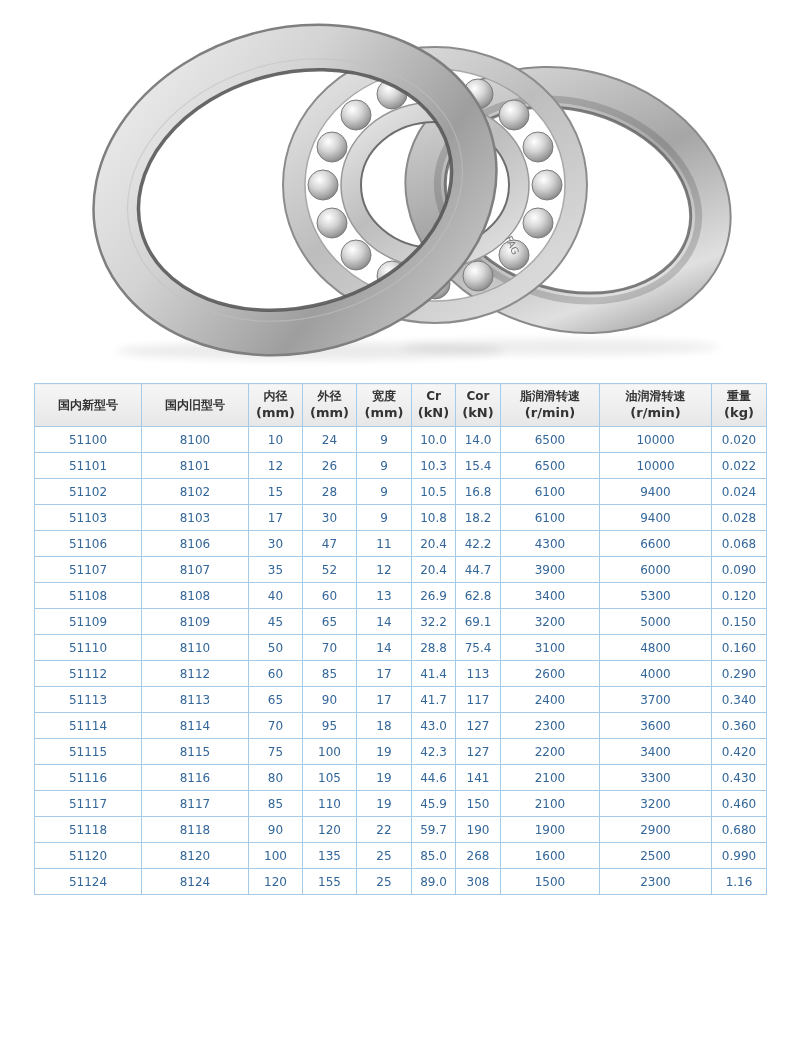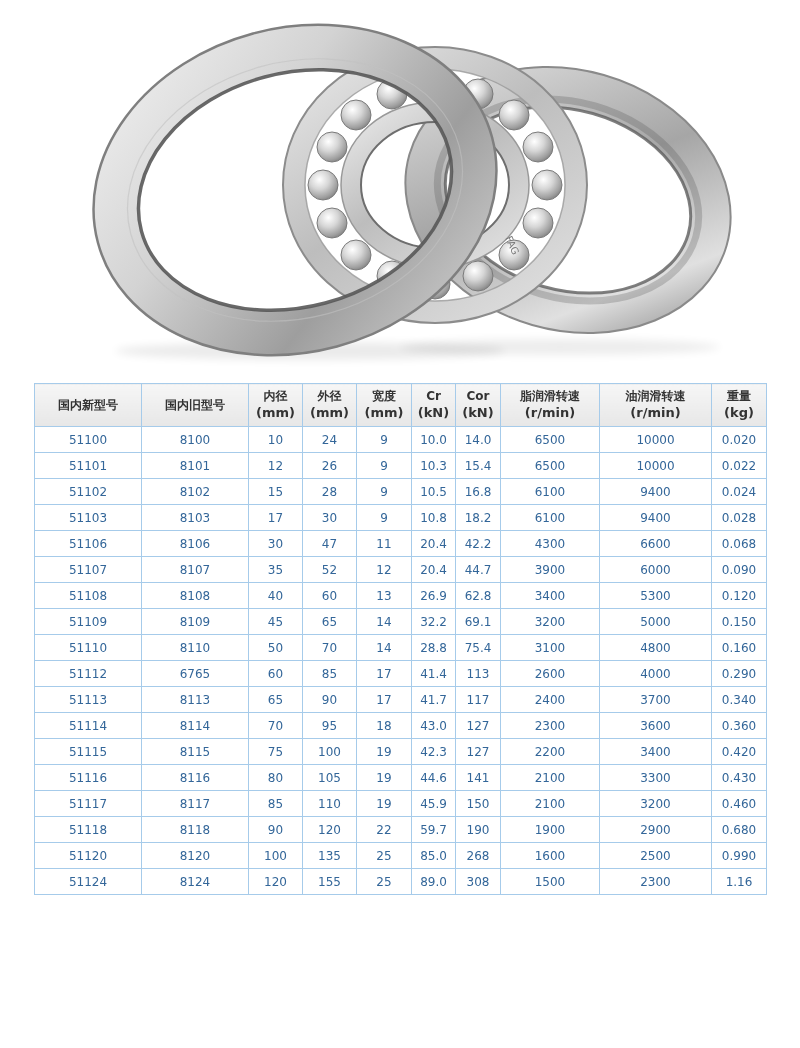--- a/index.html
+++ b/index.html
@@ -267,21 +267,21 @@
         <td>70</td>
         <td>14</td>
         <td>28.8</td>
         <td>75.4</td>
         <td>3100</td>
         <td>4800</td>
         <td>0.160</td>
       </tr>
       <tr>
         <td>51112</td>
-        <td>6765</td>
+        <td>8112</td>
         <td>60</td>
         <td>85</td>
         <td>17</td>
         <td>41.4</td>
         <td>113</td>
         <td>2600</td>
         <td>4000</td>
         <td>0.290</td>
       </tr>
       <tr>

